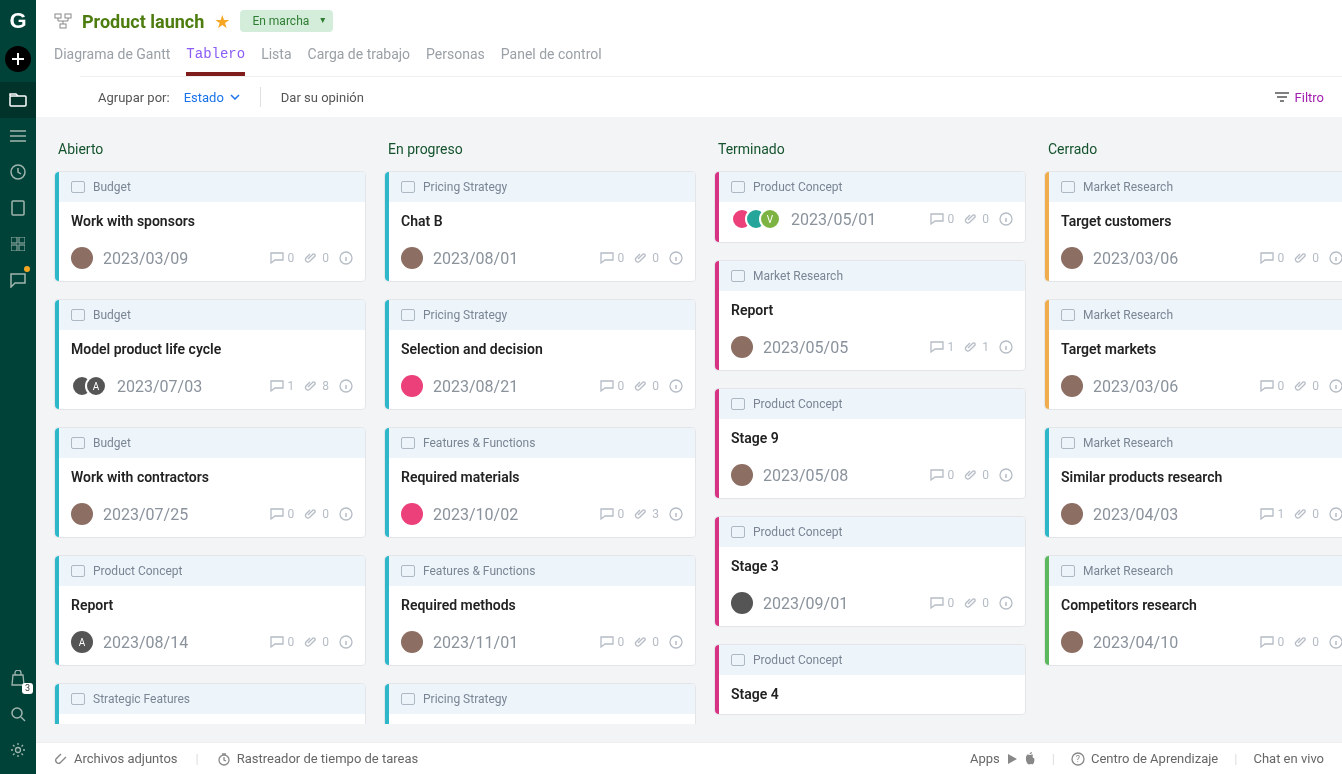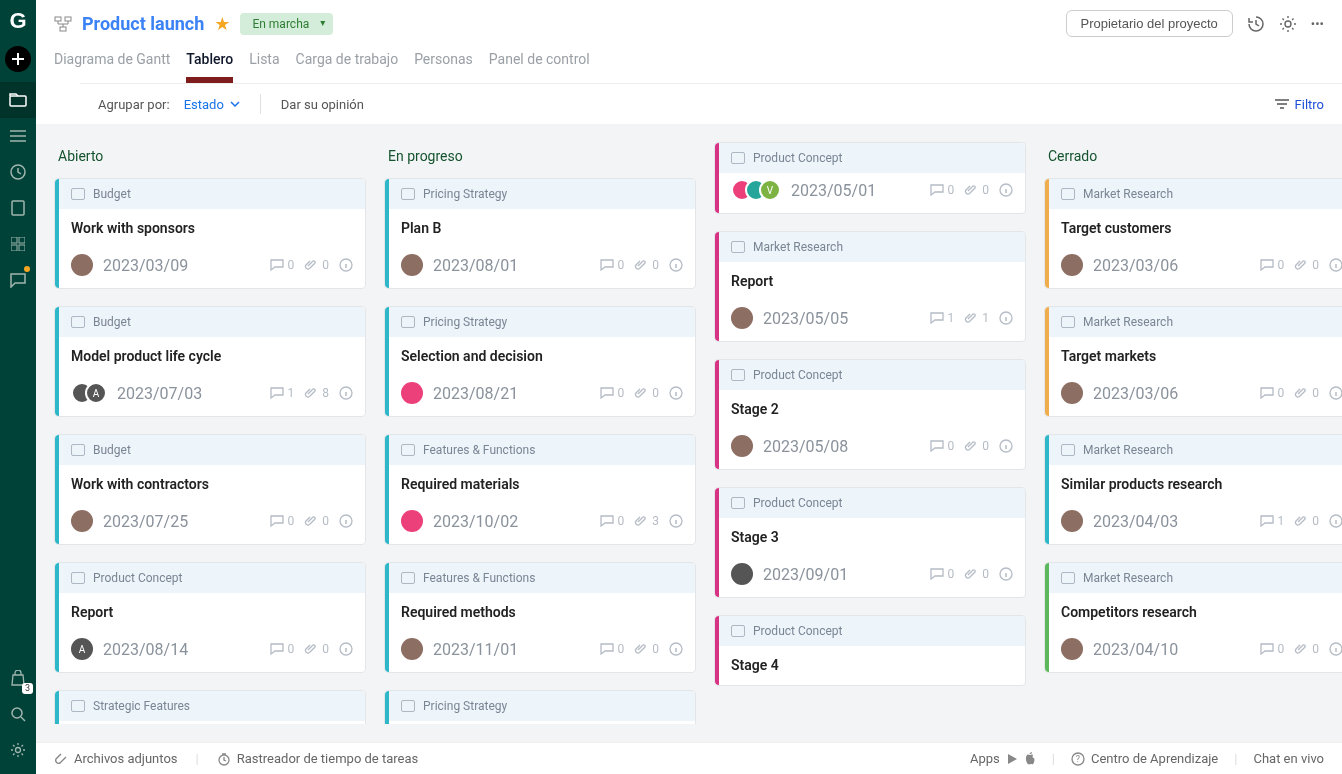--- a/index.html
+++ b/index.html
@@ -15,40 +15,40 @@
 .sidebar .sb-item .dot{position:absolute;top:4px;right:6px;width:6px;height:6px;border-radius:50%;background:#f5a623;}
 .sidebar-bottom{margin-top:auto;display:flex;flex-direction:column;align-items:center;padding-bottom:6px;}
 .sidebar .bag-badge{position:absolute;bottom:2px;right:3px;background:#fff;color:#333;font-size:9px;border-radius:3px;padding:0 3px;line-height:11px;}
 
 
 .main { flex:1; display:flex; flex-direction:column; background:#fff; min-width:0;}
 
 
 .bc { display:flex; align-items:center; padding:10px 18px 4px; gap:10px;}
 .bc .crumb-icon{color:#777;}
-.bc h1{font-size:18px;font-weight:700;color:#3b82f6;}
+.bc h1{font-size:18px;font-weight:700;color:#4d7c0f;}
 .bc .star{color:#f5a623;font-size:18px;}
 .status-pill{background:#d4edda;color:#2e7d32;padding:4px 24px 4px 12px;border-radius:4px;font-size:12px;position:relative;}
 .status-pill:after{content:"▾";position:absolute;right:8px;top:4px;font-size:10px;color:#2e7d32;}
 .bc-right{margin-left:auto;display:flex;align-items:center;gap:14px;}
 .owner-btn{border:1px solid #ccc;border-radius:6px;padding:5px 14px;font-size:13px;color:#555;background:#fff;}
 .bc-right .icon-btn{color:#666;cursor:pointer;}
 
 
 .tabs{display:flex;gap:16px;padding:4px 18px 0;border-bottom:none;}
 .tab{color:#9aa0a6;font-size:14px;padding:6px 0 10px;cursor:pointer;border-bottom:2px solid transparent;}
-.tab.active{color:#0f172a;border-bottom:6px solid #7f1d1d;font-weight:500;}
+.tab.active{color:#8b5cf6;border-bottom:4px solid #7f1d1d;font-weight:500;font-family:Liberation Mono, monospace;}
 
 
 .toolbar{display:flex;align-items:center;padding:10px 18px;border-top:1px solid #eee;gap:14px;margin-left:44px;}
 .toolbar .group-label{color:#555;font-size:13px;}
 .toolbar .group-val{color:#1a73e8;font-size:13px;cursor:pointer;display:flex;align-items:center;gap:6px;}
 .toolbar .divider{width:1px;height:20px;background:#e0e0e0;margin:0 6px;}
 .toolbar .feedback{color:#555;font-size:13px;cursor:pointer;}
-.toolbar .filter{margin-left:auto;color:#1d4ed8;font-size:13px;cursor:pointer;display:flex;align-items:center;gap:6px;}
+.toolbar .filter{margin-left:auto;color:#a21caf;font-size:13px;cursor:pointer;display:flex;align-items:center;gap:6px;}
 
 
 .board{flex:1;display:flex;gap:18px;padding:18px;background:#f3f4f6;overflow-x:auto;}
 .col{min-width:312px;max-width:324px;display:flex;flex-direction:column;}
 .col-title{font-size:14px;color:#14532d;padding:6px 4px 14px;}
 .cards{display:flex;flex-direction:column;gap:17px;overflow-y:auto;}
 .card{background:#fff;border:1px solid #e3e5e8;border-radius:4px;position:relative;padding:0;}
 .card .stripe{position:absolute;left:0;top:0;bottom:0;width:4px;border-radius:4px 0 0 4px;}
 .card .cat{background:#edf4fa;padding:8px 12px 8px 16px;display:flex;align-items:center;gap:8px;color:#7a8594;font-size:12px;border-radius:4px 4px 0 0;}
 .card .cat .folder{width:14px;height:12px;border:1.5px solid #aeb8c2;border-radius:2px;position:relative;}
@@ -153,37 +153,20 @@
         <svg width="18" height="16" viewBox="0 0 18 16">
             <rect x="1" y="1" width="6" height="4" fill="none" stroke="#888"></rect>
             <rect x="11" y="1" width="6" height="4" fill="none" stroke="#888"></rect>
             <rect x="6" y="11" width="6" height="4" fill="none" stroke="#888"></rect>
             <path d="M4 5v3h10V5M9 8v3" stroke="#888" fill="none"></path>
           </svg>
       </span>
       <h1>Product launch</h1>
       <span class="star">★</span>
       <span class="status-pill">En marcha</span>
-      <div class="bc-right">
-        <button class="owner-btn">Propietario del proyecto</button>
-        <span class="icon-btn">
-          <svg width="18" height="18" viewBox="0 0 18 18">
-              <path d="M2 9a7 7 0 107-7" fill="none" stroke="#666" stroke-width="1.5"></path>
-              <path d="M2 3v4h4" fill="none" stroke="#666" stroke-width="1.5"></path>
-              <path d="M9 5v4l3 2" fill="none" stroke="#666" stroke-width="1.5"></path>
-            </svg>
-        </span>
-        <span class="icon-btn">
-          <svg width="18" height="18" viewBox="0 0 18 18">
-              <circle cx="9" cy="9" r="3" fill="none" stroke="#666" stroke-width="1.4"></circle>
-              <path d="M9 1v2M9 15v2M1 9h2M15 9h2M3.5 3.5l1.4 1.4M13.1 13.1l1.4 1.4M3.5 14.5l1.4-1.4M13.1 4.9l1.4-1.4" stroke="#666" stroke-width="1.4"></path>
-            </svg>
-        </span>
-        <span class="icon-btn">•••</span>
-      </div>
     </div>
 
     <div class="tabs" id="tabs">
         <div class="tab">Diagrama de Gantt</div>
         <div class="tab active">Tablero</div>
         <div class="tab">Lista</div>
         <div class="tab">Carga de trabajo</div>
         <div class="tab">Personas</div>
         <div class="tab">Panel de control</div>
       </div>
@@ -349,21 +332,21 @@
         </div>
         <div class="col">
           <div class="col-title">En progreso</div>
           <div class="cards">
             <div class="card">
               <div class="stripe" style="background: rgb(45, 183, 201);"></div>
               <div class="cat">
                 <span class="folder"></span>
                 <span>Pricing Strategy</span>
               </div>
-              <div class="title">Plan B</div>
+              <div class="title">Chat B</div>
               <div class="meta">
                 <span class="avatar brown"></span>
                 <span class="date">2023/08/01</span>
                 <span class="spacer"></span>
                 <span class="stat">
                   <svg viewBox="0 0 14 14">
                     <path d="M1 2h12v7H5l-4 3V2z" fill="none" stroke="#b5bcc5" stroke-width="1.3"></path>
                   </svg>
                   <span>0</span>
                 </span>
@@ -478,20 +461,21 @@
               <div class="stripe" style="background: rgb(45, 183, 201);"></div>
               <div class="cat">
                 <span class="folder"></span>
                 <span>Pricing Strategy</span>
               </div>
               <div class="title">Plan A</div>
             </div>
           </div>
         </div>
         <div class="col">
+          <div class="col-title">Terminado</div>
           <div class="cards">
             <div class="card">
               <div class="stripe" style="background: rgb(214, 51, 132);"></div>
               <div class="cat">
                 <span class="folder"></span>
                 <span>Product Concept</span>
               </div>
               <div class="meta">
                 <span class="avatar-stack">
                   <span class="avatar pink"></span>
@@ -550,21 +534,21 @@
                   </svg>
                 </span>
               </div>
             </div>
             <div class="card">
               <div class="stripe" style="background: rgb(214, 51, 132);"></div>
               <div class="cat">
                 <span class="folder"></span>
                 <span>Product Concept</span>
               </div>
-              <div class="title">Stage 2</div>
+              <div class="title">Stage 9</div>
               <div class="meta">
                 <span class="avatar brown"></span>
                 <span class="date">2023/05/08</span>
                 <span class="spacer"></span>
                 <span class="stat">
                   <svg viewBox="0 0 14 14">
                     <path d="M1 2h12v7H5l-4 3V2z" fill="none" stroke="#b5bcc5" stroke-width="1.3"></path>
                   </svg>
                   <span>0</span>
                 </span>

